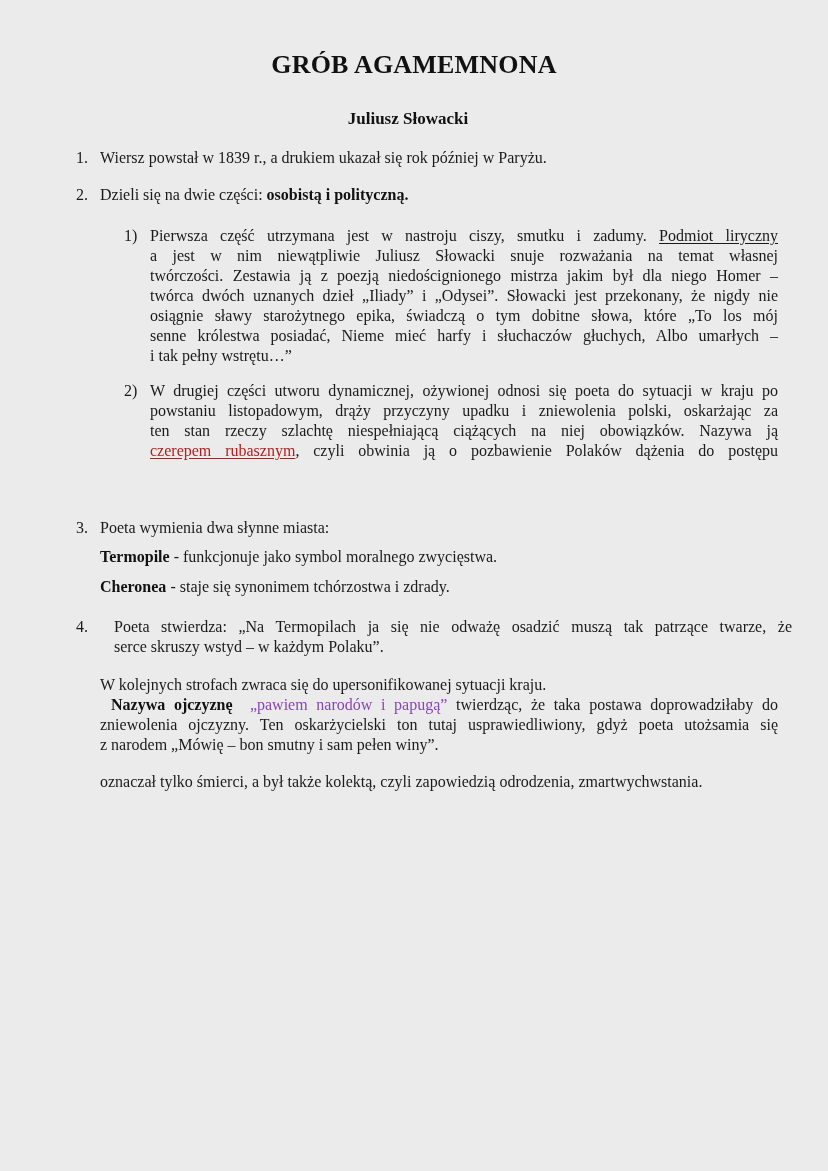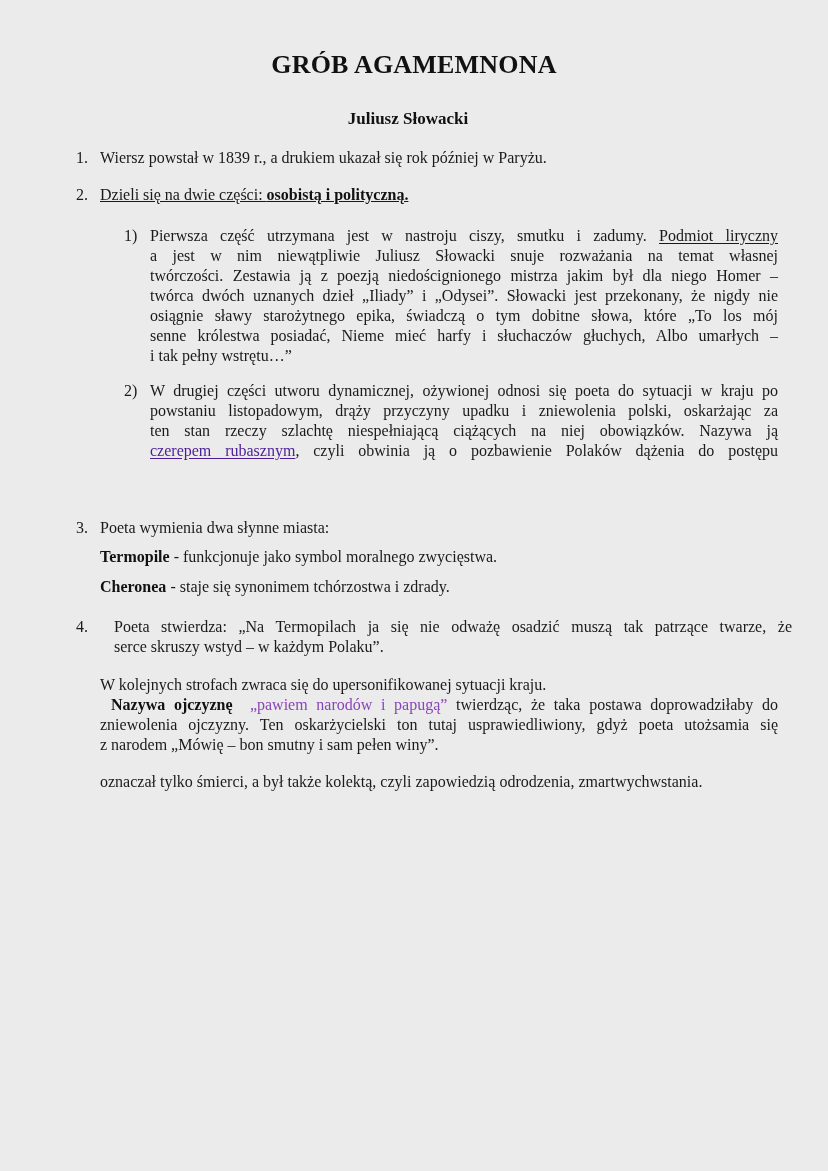--- a/index.html
+++ b/index.html
@@ -23,34 +23,34 @@
   .num {
     position: absolute; font-size: 16px; line-height: 20px;
   }
   .block {
     position: absolute; font-size: 16px; line-height: 20px;
   }
   .line { display: block; white-space: nowrap; height: 20px; }
   .jl { display: block; text-align: justify; text-align-last: justify; height: 20px; white-space: normal; }
   b { font-weight: bold; color: #111; }
   .u { text-decoration: underline; text-underline-offset: 2px; }
-  .link { color: #4c1d95; text-decoration: underline; text-underline-offset: 2px; }
+  .link { color: #b91c1c; text-decoration: underline; text-underline-offset: 2px; }
   .purple { color: #8a45b8; }
 </style>
 </head>
 <body>
 
 <h1 class="title" style="margin:0;">GRÓB AGAMEMNONA</h1>
 <div class="subtitle">Juliusz Słowacki</div>
 
 <div class="num" style="left:76px; top:148px;">1.</div>
 <div class="block" style="left:100px; top:148px;">Wiersz powstał w 1839 r., a drukiem ukazał się rok później w Paryżu.</div>
 
 <div class="num" style="left:76px; top:185px;">2.</div>
-<div class="block" style="left:100px; top:185px;text-decoration:underline;">
+<div class="block" style="left:100px; top:185px;">
   <span>Dzieli się na dwie części: </span><b>osobistą i polityczną.</b>
 </div>
 
 <div class="num" style="left:124px; top:226px;">1)</div>
 <div class="block" style="left:150px; top:226px; width:628px;">
   <span class="jl"><span>Pierwsza część utrzymana jest w nastroju ciszy, smutku i zadumy.</span> <span class="u">Podmiot liryczny</span></span>
   <span class="jl">a jest w nim niewątpliwie Juliusz Słowacki snuje rozważania na temat własnej</span>
   <span class="jl">twórczości. Zestawia ją z poezją niedoścignionego mistrza jakim był dla niego Homer –</span>
   <span class="jl">twórca dwóch uznanych dzieł „Iliady” i „Odysei”. Słowacki jest przekonany, że nigdy nie</span>
   <span class="jl">osiągnie sławy starożytnego epika, świadczą o tym dobitne słowa, które „To los mój</span>

